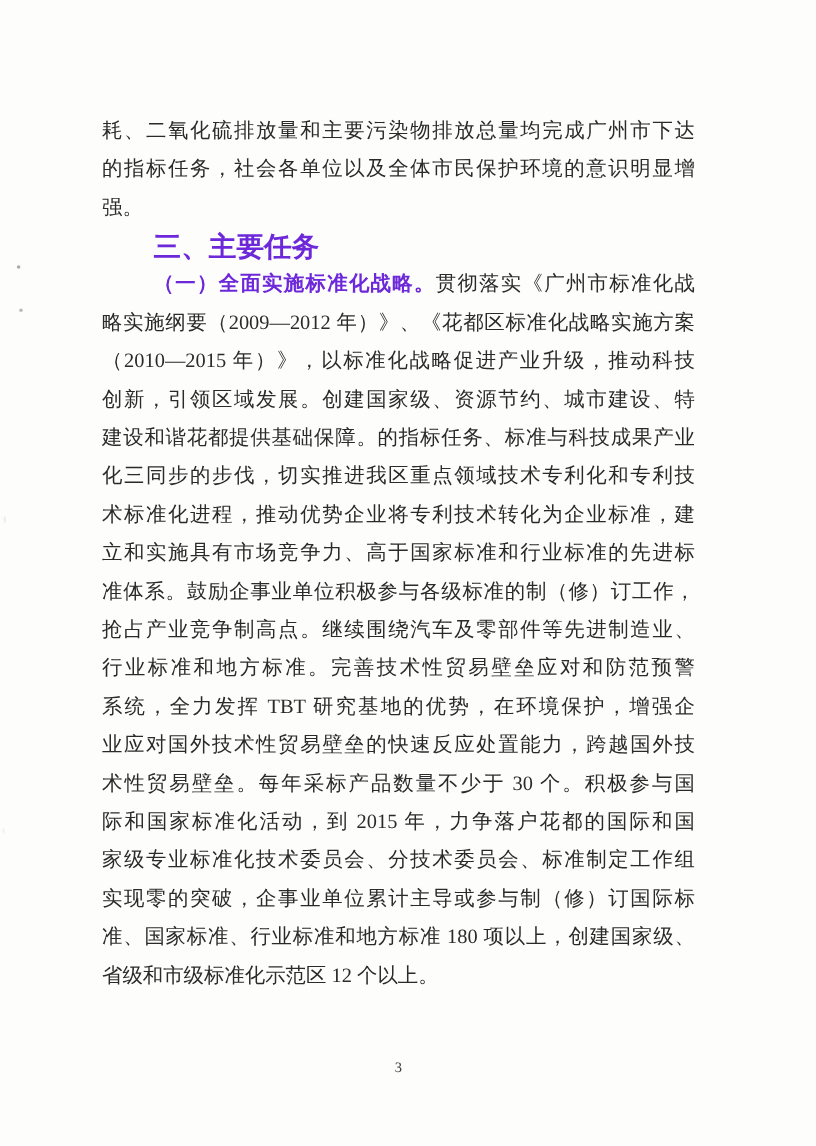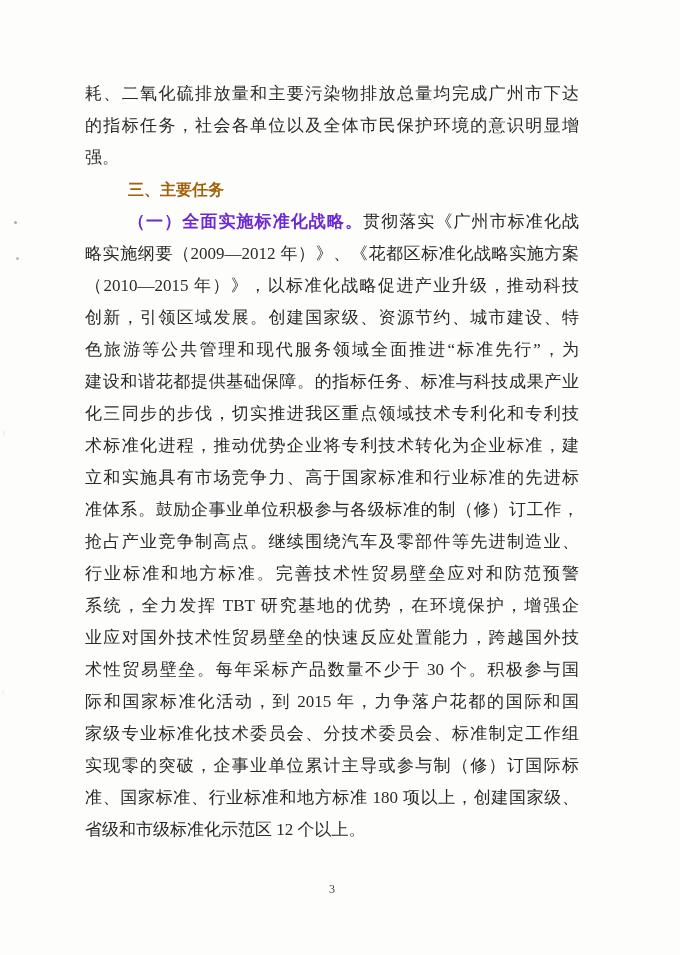--- a/index.html
+++ b/index.html
@@ -15,21 +15,21 @@
     overflow: hidden;
   }
   .paper {
     position: absolute;
     inset: 0;
     background: #fdfdfc;
   }
   .textblock {
     position: absolute;
     left: 85px;
-    top: 78px;
+    top: 93px;
     width: 494px;
     color: #2a2a2a;
     font-size: 17px;
     line-height: 32px;
   }
   .line {
     height: 32px;
     overflow: hidden;
     text-align: justify;
     text-align-last: justify;
@@ -38,22 +38,22 @@
   .line.plain {
     text-align: left;
     text-align-last: left;
   }
   .line.indent {
     text-indent: 43px;
   }
   .line.heading {
     font-family: "Liberation Sans", "DejaVu Sans", sans-serif;
     font-weight: bold;
-    font-size: 16px;
-    color: #a16207;
+    font-size: 23px;
+    color: #6d28d9;
     text-align: left;
     text-align-last: left;
     text-indent: 43px;
   }
   .lead {
     font-family: "Liberation Sans", "DejaVu Sans", sans-serif;
     font-weight: bold;
     color: #6d28d9;
   }
   .pagenum {
@@ -87,21 +87,20 @@
 
 <div class="textblock">
   <div class="line">耗、二氧化硫排放量和主要污染物排放总量均完成广州市下达</div>
   <div class="line">的指标任务，社会各单位以及全体市民保护环境的意识明显增</div>
   <div class="line plain">强。</div>
   <div class="line heading">三、主要任务</div>
   <div class="line indent"><span class="lead">（一）全面实施标准化战略。</span><span>贯彻落实《广州市标准化战</span></div>
   <div class="line">略实施纲要（2009—2012 年）》、《花都区标准化战略实施方案</div>
   <div class="line">（2010—2015 年）》，以标准化战略促进产业升级，推动科技</div>
   <div class="line">创新，引领区域发展。创建国家级、资源节约、城市建设、特</div>
-  <div class="line">色旅游等公共管理和现代服务领域全面推进“标准先行”，为</div>
   <div class="line">建设和谐花都提供基础保障。的指标任务、标准与科技成果产业</div>
   <div class="line">化三同步的步伐，切实推进我区重点领域技术专利化和专利技</div>
   <div class="line">术标准化进程，推动优势企业将专利技术转化为企业标准，建</div>
   <div class="line">立和实施具有市场竞争力、高于国家标准和行业标准的先进标</div>
   <div class="line">准体系。鼓励企事业单位积极参与各级标准的制（修）订工作，</div>
   <div class="line">抢占产业竞争制高点。继续围绕汽车及零部件等先进制造业、</div>
   <div class="line">行业标准和地方标准。完善技术性贸易壁垒应对和防范预警</div>
   <div class="line">系统，全力发挥 TBT 研究基地的优势，在环境保护，增强企</div>
   <div class="line">业应对国外技术性贸易壁垒的快速反应处置能力，跨越国外技</div>
   <div class="line">术性贸易壁垒。每年采标产品数量不少于 30 个。积极参与国</div>

